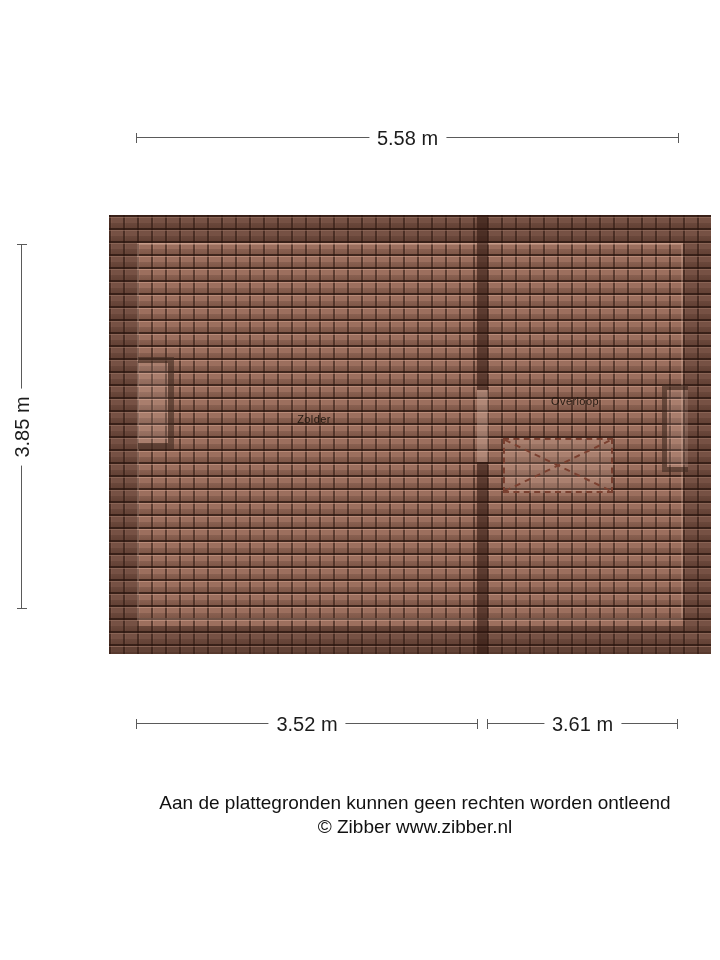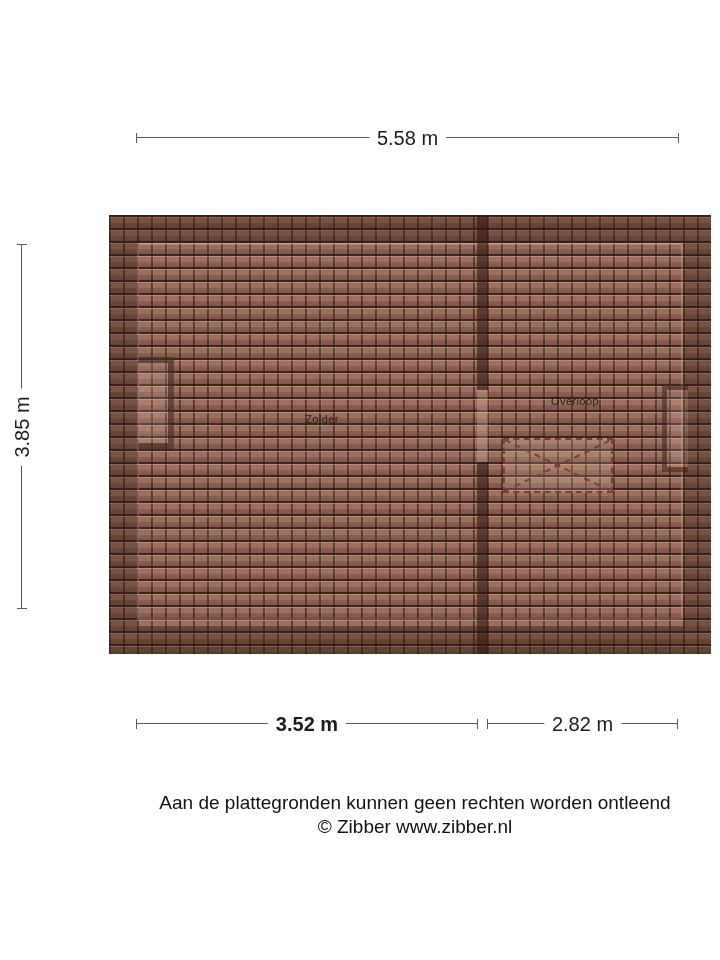--- a/index.html
+++ b/index.html
@@ -51,21 +51,21 @@
     border:2px dashed #7a4030;background:rgba(238,206,190,0.18);
     box-sizing:border-box;
   }
   .stair-opening svg{position:absolute;left:0;top:0;width:100%;height:100%;}
 
   
   .room-label{
     position:absolute;transform:translate(-50%,-50%);
     font-size:11px;letter-spacing:0.4px;color:#241a12;white-space:nowrap;z-index:5;
   }
-  .room-zolder{left:322px;top:419px;}
+  .room-zolder{left:314px;top:419px;}
   .room-overloop{left:575px;top:401px;}
 
   
   .dimh{position:absolute;height:0;border-top:1px solid #5a5a5a;}
   .dimh .tick{position:absolute;top:-5px;width:1px;height:10px;background:#5a5a5a;}
   .dimh .tick.t-left{left:-1px;}
   .dimh .tick.t-right{right:-1px;}
   .dimh .dim-label{
     position:absolute;left:50%;top:0;transform:translate(-50%,-50%);
     background:#ffffff;padding:0 8px;font-size:20px;white-space:nowrap;
@@ -74,21 +74,21 @@
   .dimv .tick{position:absolute;left:-5px;width:10px;height:1px;background:#5a5a5a;}
   .dimv .tick.t-top{top:-1px;}
   .dimv .tick.t-bottom{bottom:-1px;}
   .dimv .dim-label{
     position:absolute;left:0;top:50%;
     transform:translate(-50%,-50%) rotate(-90deg);
     background:#ffffff;padding:0 8px;font-size:20px;white-space:nowrap;
   }
   .dim-top{left:137px;top:137px;width:541px;}
   .dim-left{left:21px;top:245px;height:363px;}
-  .dim-bottom-left{left:137px;top:723px;width:340px;font-weight:bold;}
+  .dim-bottom-left{left:137px;top:723px;width:340px;}
   .dim-bottom-right{left:488px;top:723px;width:189px;}
 
   
   .footer{
     position:absolute;left:100px;top:791px;width:630px;
     text-align:center;font-size:19px;line-height:24px;color:#111111;
   }
 </style>
 </head>
 <body>
@@ -129,21 +129,21 @@
   <div class="room-label room-overloop">Overloop</div>
 
   <div class="dimh dim-bottom-left">
     <span class="tick t-left"></span>
     <span class="tick t-right"></span>
     <span class="dim-label">3.52 m</span>
   </div>
   <div class="dimh dim-bottom-right">
     <span class="tick t-left"></span>
     <span class="tick t-right"></span>
-    <span class="dim-label">2.82 m</span>
+    <span class="dim-label">3.61 m</span>
   </div>
 
   <div class="footer">
     <div>Aan de plattegronden kunnen geen rechten worden ontleend</div>
     <div>© Zibber www.zibber.nl</div>
   </div>
 
 </div>
 
 </body></html>

